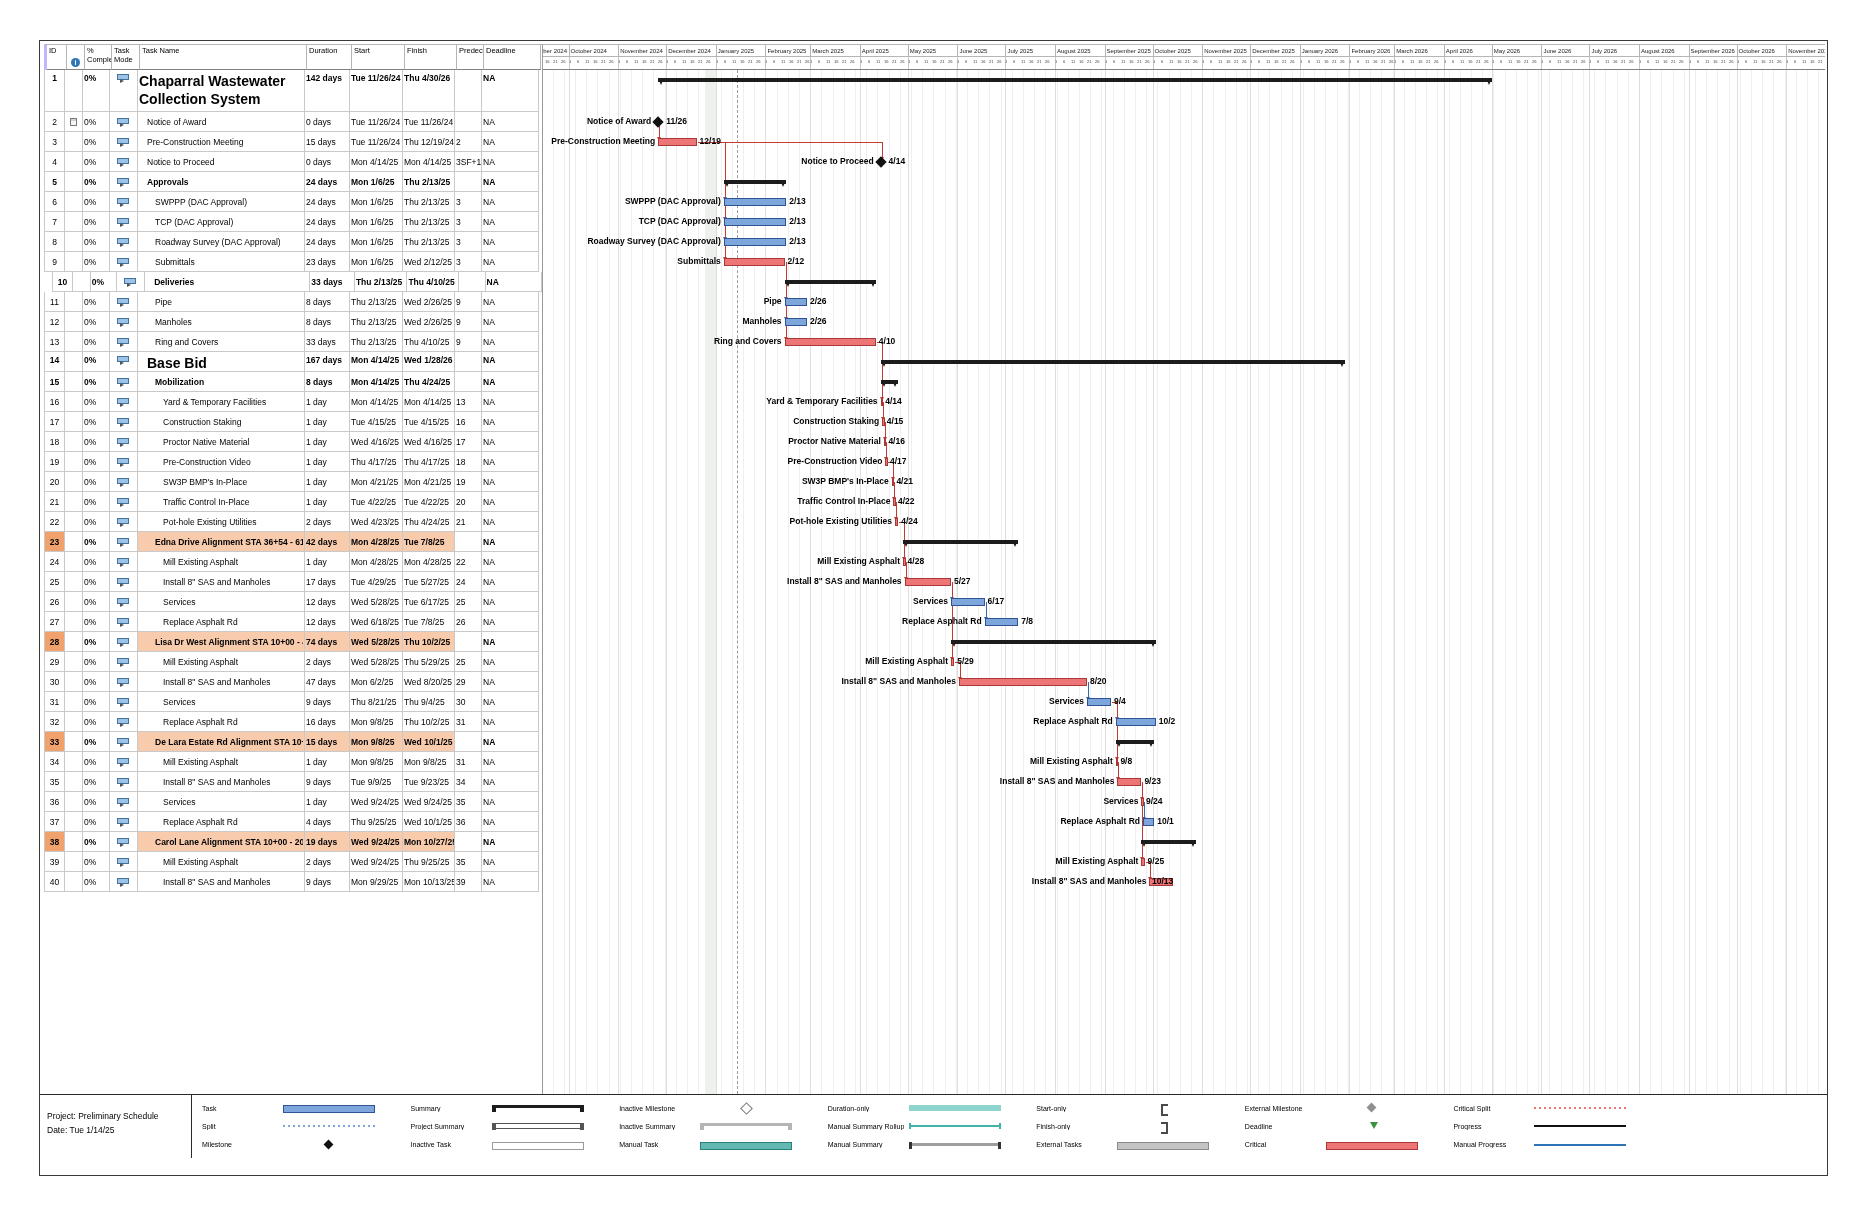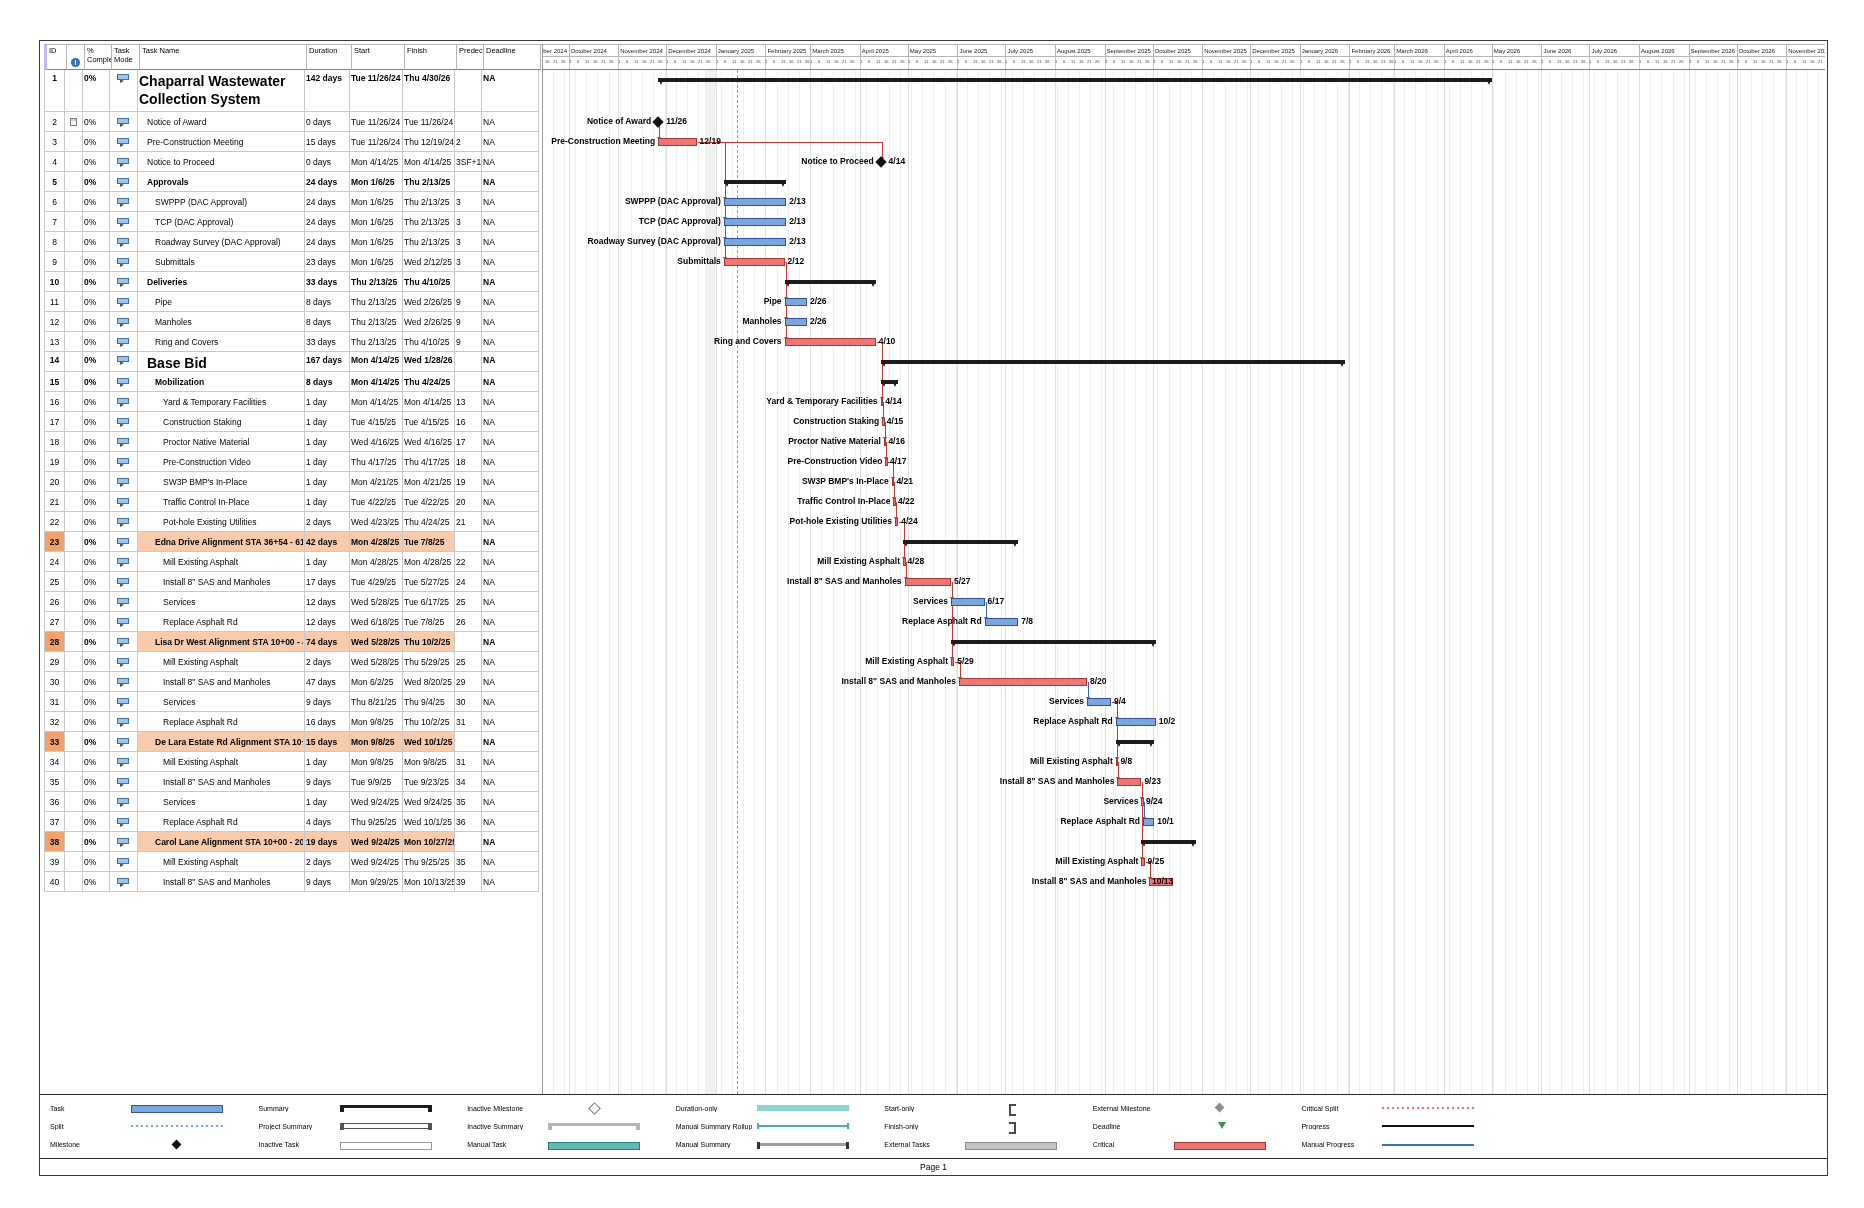--- a/index.html
+++ b/index.html
@@ -242,21 +242,21 @@
             </div>
             <div class="c w-name">
               <span style="padding-left: 16px;">Submittals</span>
             </div>
             <div class="c w-dur">23 days</div>
             <div class="c w-start">Mon 1/6/25</div>
             <div class="c w-fin">Wed 2/12/25</div>
             <div class="c w-pred">3</div>
             <div class="c w-dl">NA</div>
           </div>
-          <div class="trow bold" style="height: 20px;">
+          <div class="trow bold" style="height: 20px; margin-left: 8px;">
             <div class="c w-id cc">10</div>
             <div class="c w-ind cc"></div>
             <div class="c w-pct">0%</div>
             <div class="c w-mode cc">
               <div class="mode"></div>
             </div>
             <div class="c w-name">
               <span style="padding-left: 8px;">Deliveries</span>
             </div>
             <div class="c w-dur">33 days</div>
@@ -1349,20 +1349,24 @@
           <div class="bar crit" style="left: 598.4px; width: 3.2px; top: 788px;"></div>
           <div class="blab" style="left: 595.4px; top: 786px; transform: translateX(-100%);">Mill Existing Asphalt</div>
           <div class="blab" style="left: 604.6px; top: 786px;">9/25</div>
           <div class="bar crit" style="left: 606.4px; width: 24px; top: 808px;"></div>
           <div class="blab" style="left: 603.4px; top: 806px; transform: translateX(-100%);">Install 8" SAS and Manholes</div>
           <div class="blab" style="left: 609px; top: 806px;">10/13</div>
         </div>
     </div>
   </div>
   <div class="footer">
+    <div class="fleft">
+      <div>Project: Preliminary Schedule</div>
+      <div>Date: Tue 1/14/25</div>
+    </div>
     <div class="flegend">
         <div class="litem">
           <span class="llab">Task</span>
           <div class="sw sw-task"></div>
         </div>
         <div class="litem">
           <span class="llab">Summary</span>
           <div class="sw sw-summary"></div>
         </div>
         <div class="litem">
@@ -1436,14 +1440,13 @@
         <div class="litem">
           <span class="llab">Critical</span>
           <div class="sw sw-critical"></div>
         </div>
         <div class="litem">
           <span class="llab">Manual Progress</span>
           <div class="sw sw-manual-progress"></div>
         </div>
       </div>
   </div>
-  <div class="pagestrip">Page 1</div>
 </div>
 
 </body></html>

